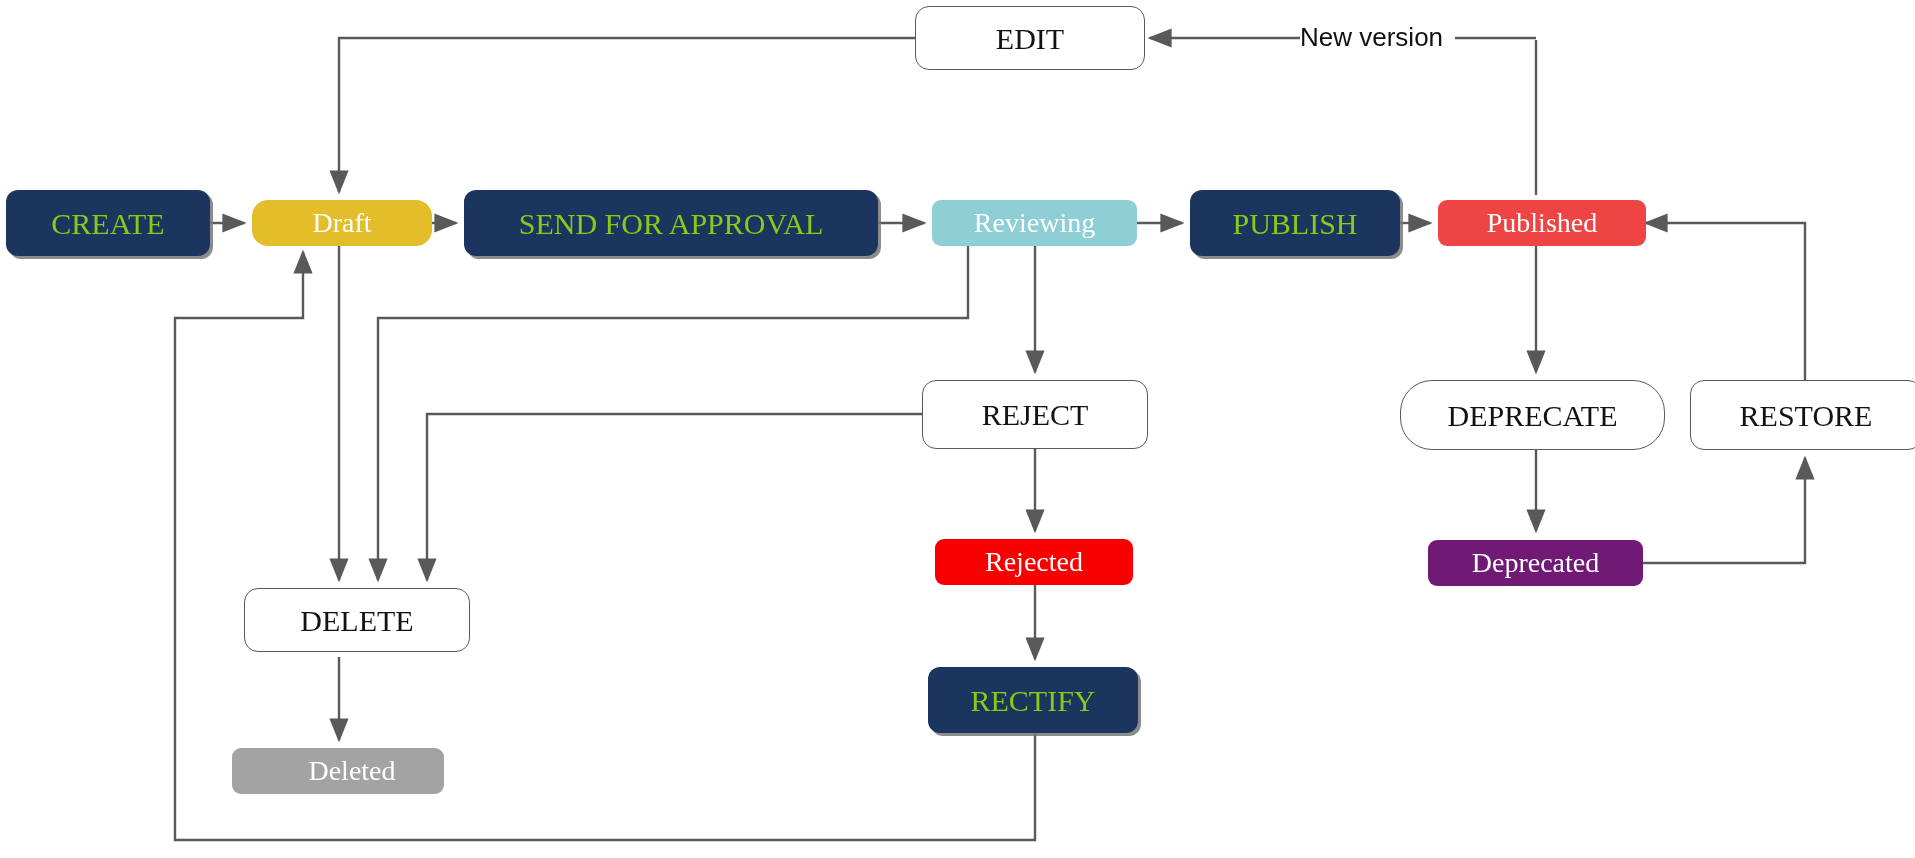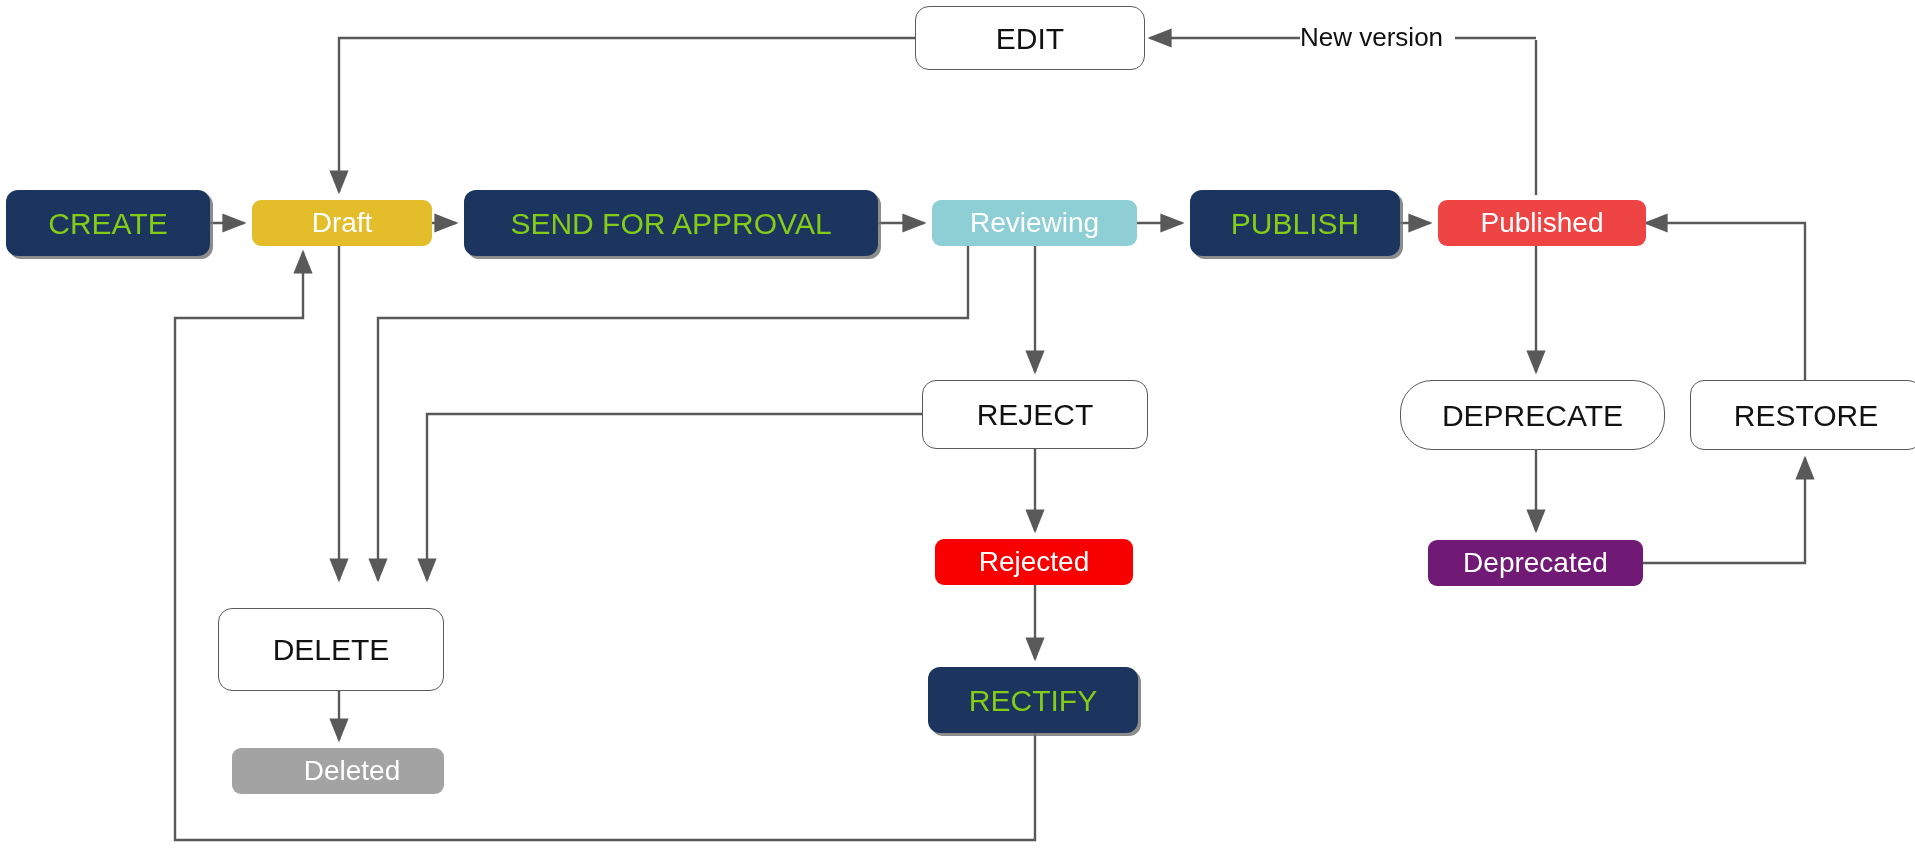--- a/index.html
+++ b/index.html
@@ -11,20 +11,21 @@
     overflow:hidden;
   }
   svg#wires{position:absolute;left:0;top:0;width:1915px;height:858px;}
   .node{
     position:absolute;
     box-sizing:border-box;
     display:flex;align-items:center;justify-content:center;
     text-align:center;
     line-height:1.1;
     white-space:nowrap;
+    font-family:Liberation Serif, serif;
   }
   
   .action{
     background:#1b355e;
     color:#84cc16;
     font-size:30px;
     border-radius:12px;
     box-shadow:3px 3px 0 rgba(120,120,120,.85);
   }
   
@@ -108,21 +109,21 @@
       <path d="M1643,563 L1805,563 L1805,458" marker-end="url(#ah)"></path>
 
       <path d="M1805,380 L1805,223 L1646,223" marker-end="url(#ah)"></path>
     </g>
   </svg>
 
   <div class="node action" style="left:6px;top:190px;width:204px;height:66px;">
     <span>CREATE</span>
   </div>
 
-  <div class="node state state-draft" style="left:252px;top:200px;width:180px;height:46px;">
+  <div class="node state state-draft" style="left:252px;top:200px;width:180px;height:46px;border-radius:16px;">
     <span>Draft</span>
   </div>
 
   <div class="node action" style="left:464px;top:190px;width:414px;height:66px;">
     <span>SEND FOR APPROVAL</span>
   </div>
 
   <div class="node state state-reviewing" style="left:932px;top:200px;width:205px;height:46px;">
     <span>Reviewing</span>
   </div>
@@ -148,21 +149,21 @@
   </div>
 
   <div class="node state state-rejected" style="left:935px;top:539px;width:198px;height:46px;">
     <span>Rejected</span>
   </div>
 
   <div class="node action" style="left:928px;top:667px;width:210px;height:66px;">
     <span>RECTIFY</span>
   </div>
 
-  <div class="node btn" style="left:218px;top:588px;width:226px;height:83px;margin-top:20px;">
+  <div class="node btn" style="left:244px;top:588px;width:226px;height:64px;">
     <span>DELETE</span>
   </div>
 
   <div class="node state state-deleted" style="left:232px;top:748px;width:212px;height:46px;padding-left:28px;">
     <span>Deleted</span>
   </div>
 
   <div class="node btn" style="left:1400px;top:380px;width:265px;height:70px;border-radius:32px;">
     <span>DEPRECATE</span>
   </div>

